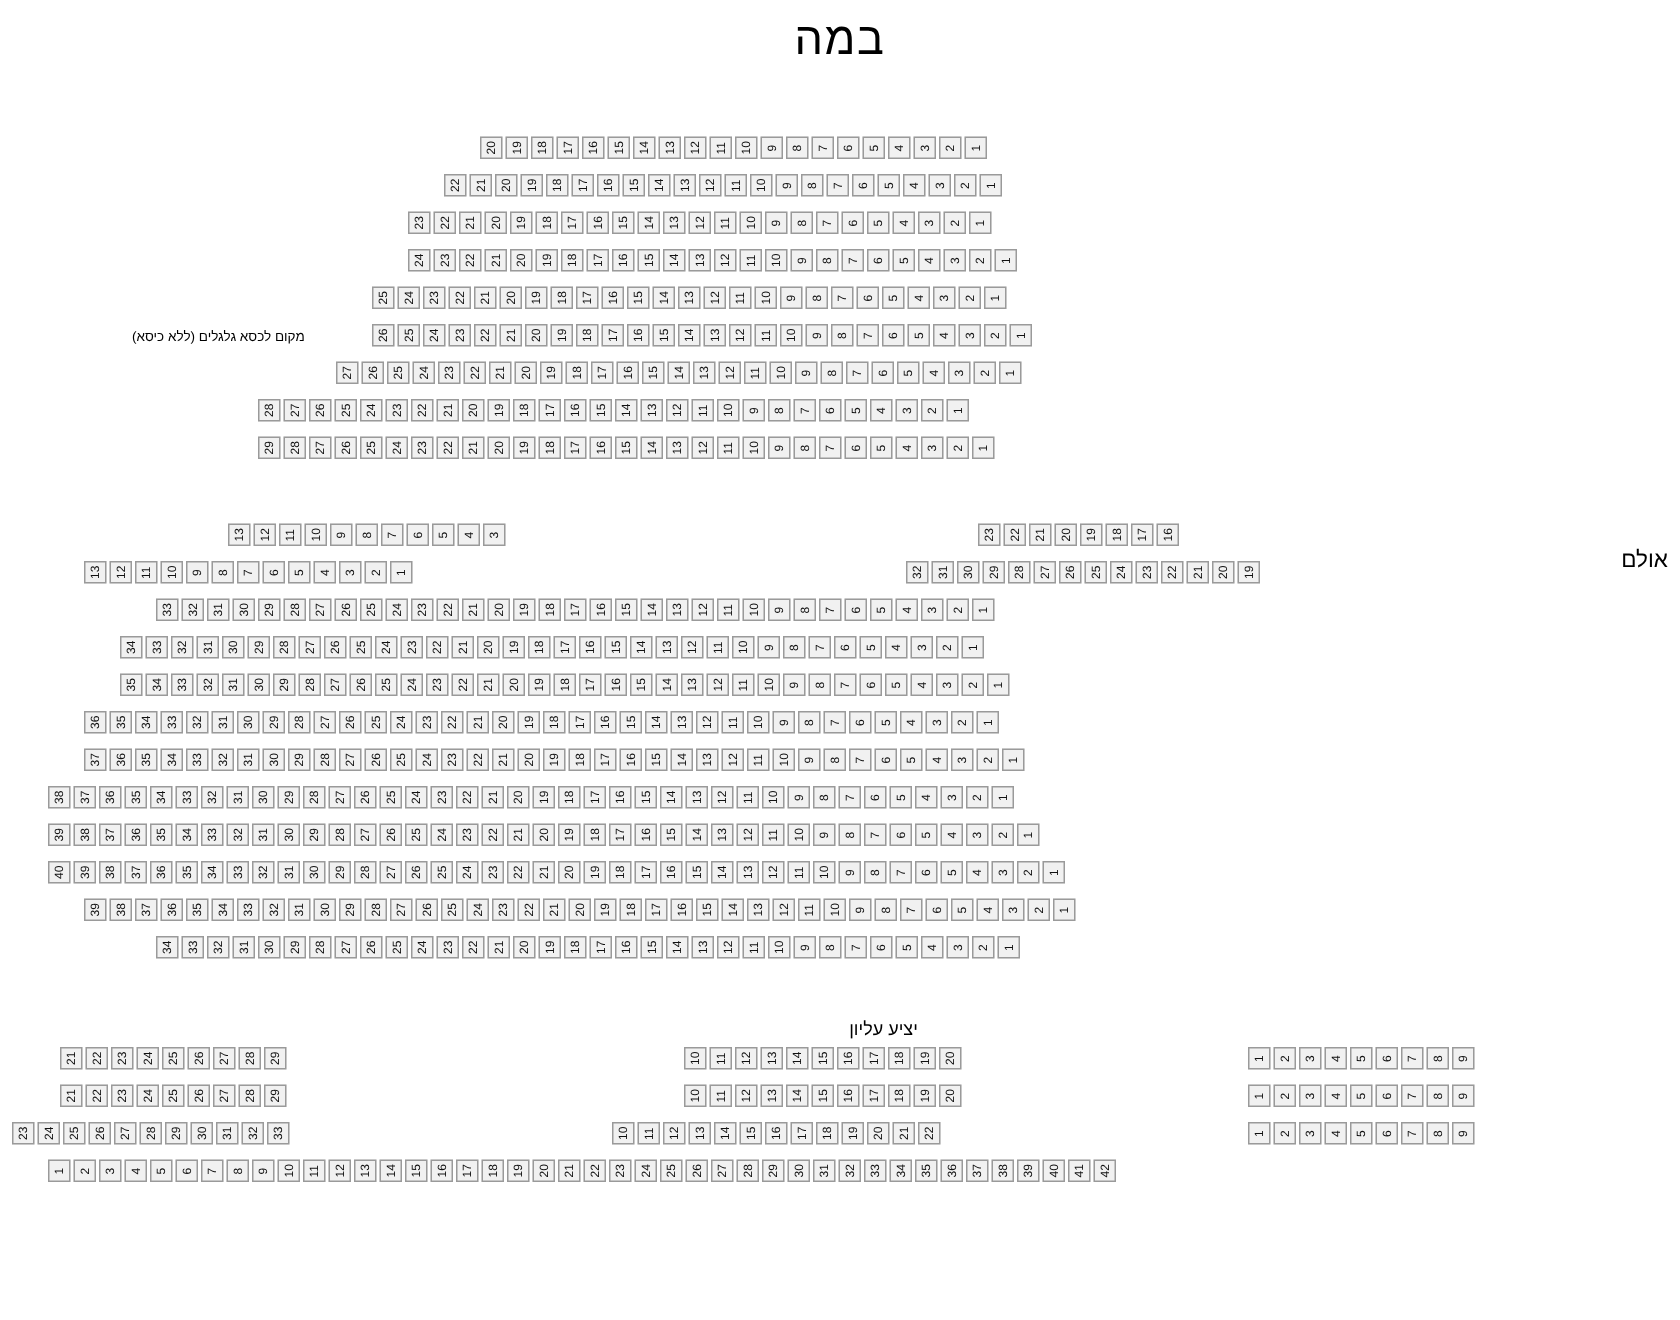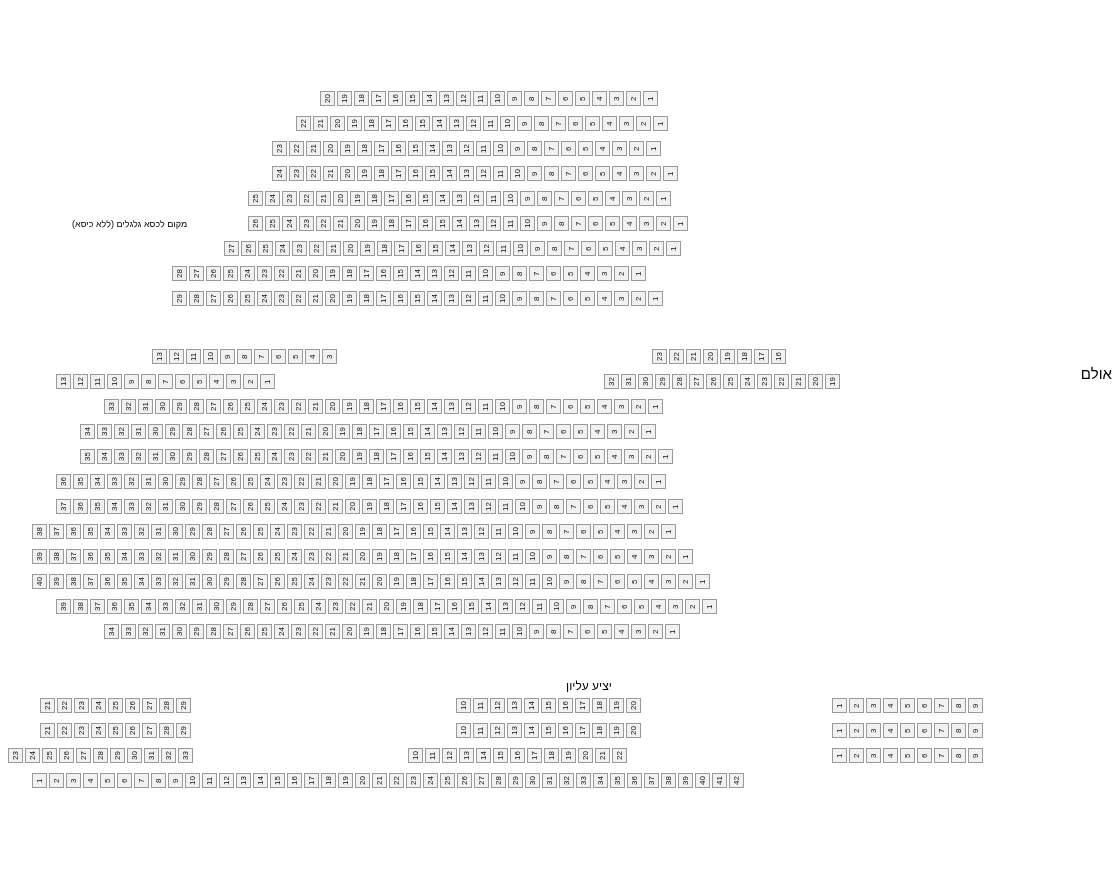--- a/index.html
+++ b/index.html
@@ -47,21 +47,21 @@
     font-size: 12px;
     direction: rtl;
     padding-left: 29px;
   }
   .note-wheelchair {
     position: absolute;
     font-size: 9px;
     direction: rtl;
     white-space: nowrap;
     top: 219px;
-    left: 72px;
+    left: 88px;
   }
   .section {
     position: absolute;
     left: 0;
     width: 1120px;
   }
   .seat-row {
     position: absolute;
     height: 17px;
     display: flex;
@@ -87,20 +87,21 @@
     justify-content: center;
     overflow: hidden;
   }
   .seat:last-child { margin-right: 0; }
 </style>
 </head>
 <body>
 
 <div id="stage">
 
+  <div class="stage-title">במה</div>
   <div class="hall-label">אולם</div>
   <div class="balcony-label">יציע עליון</div>
   <div class="note-wheelchair">מקום לכסא גלגלים (ללא כיסא)</div>
 
   <div id="sections-container">
       <div class="section" style="top: 90px;">
         <div class="seat-row" style="left: 320px; top: 0px;">
           <div class="seat">20</div>
           <div class="seat">19</div>
           <div class="seat">18</div>

